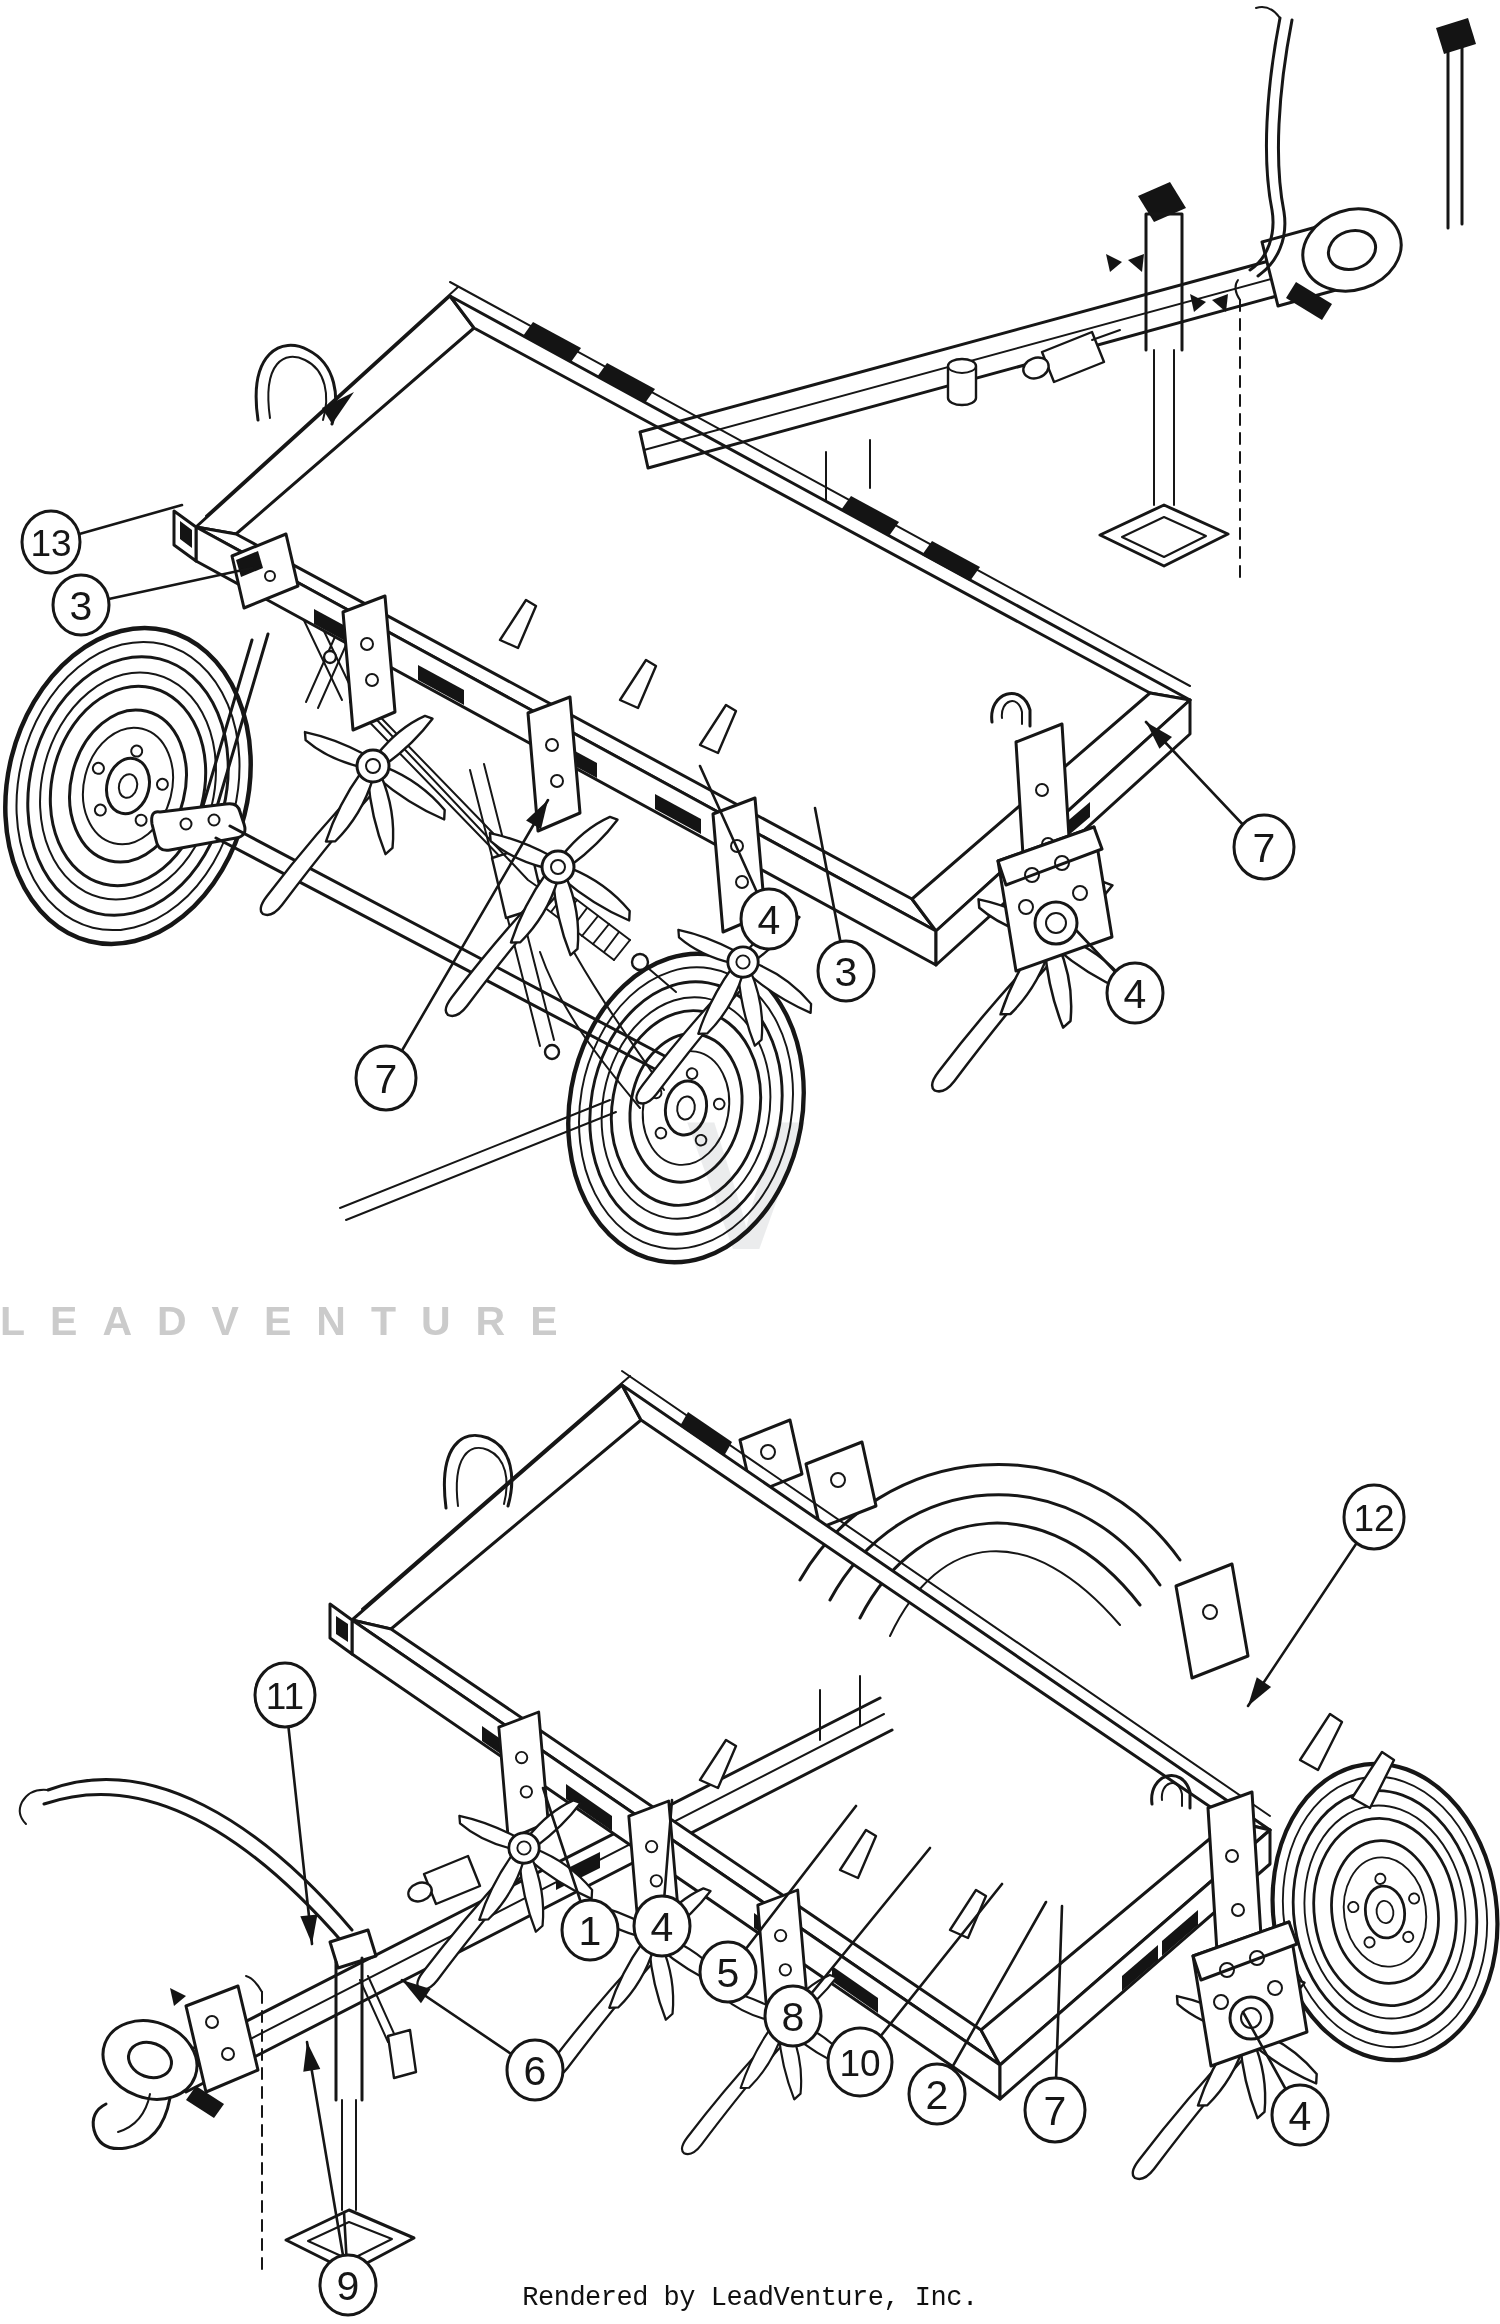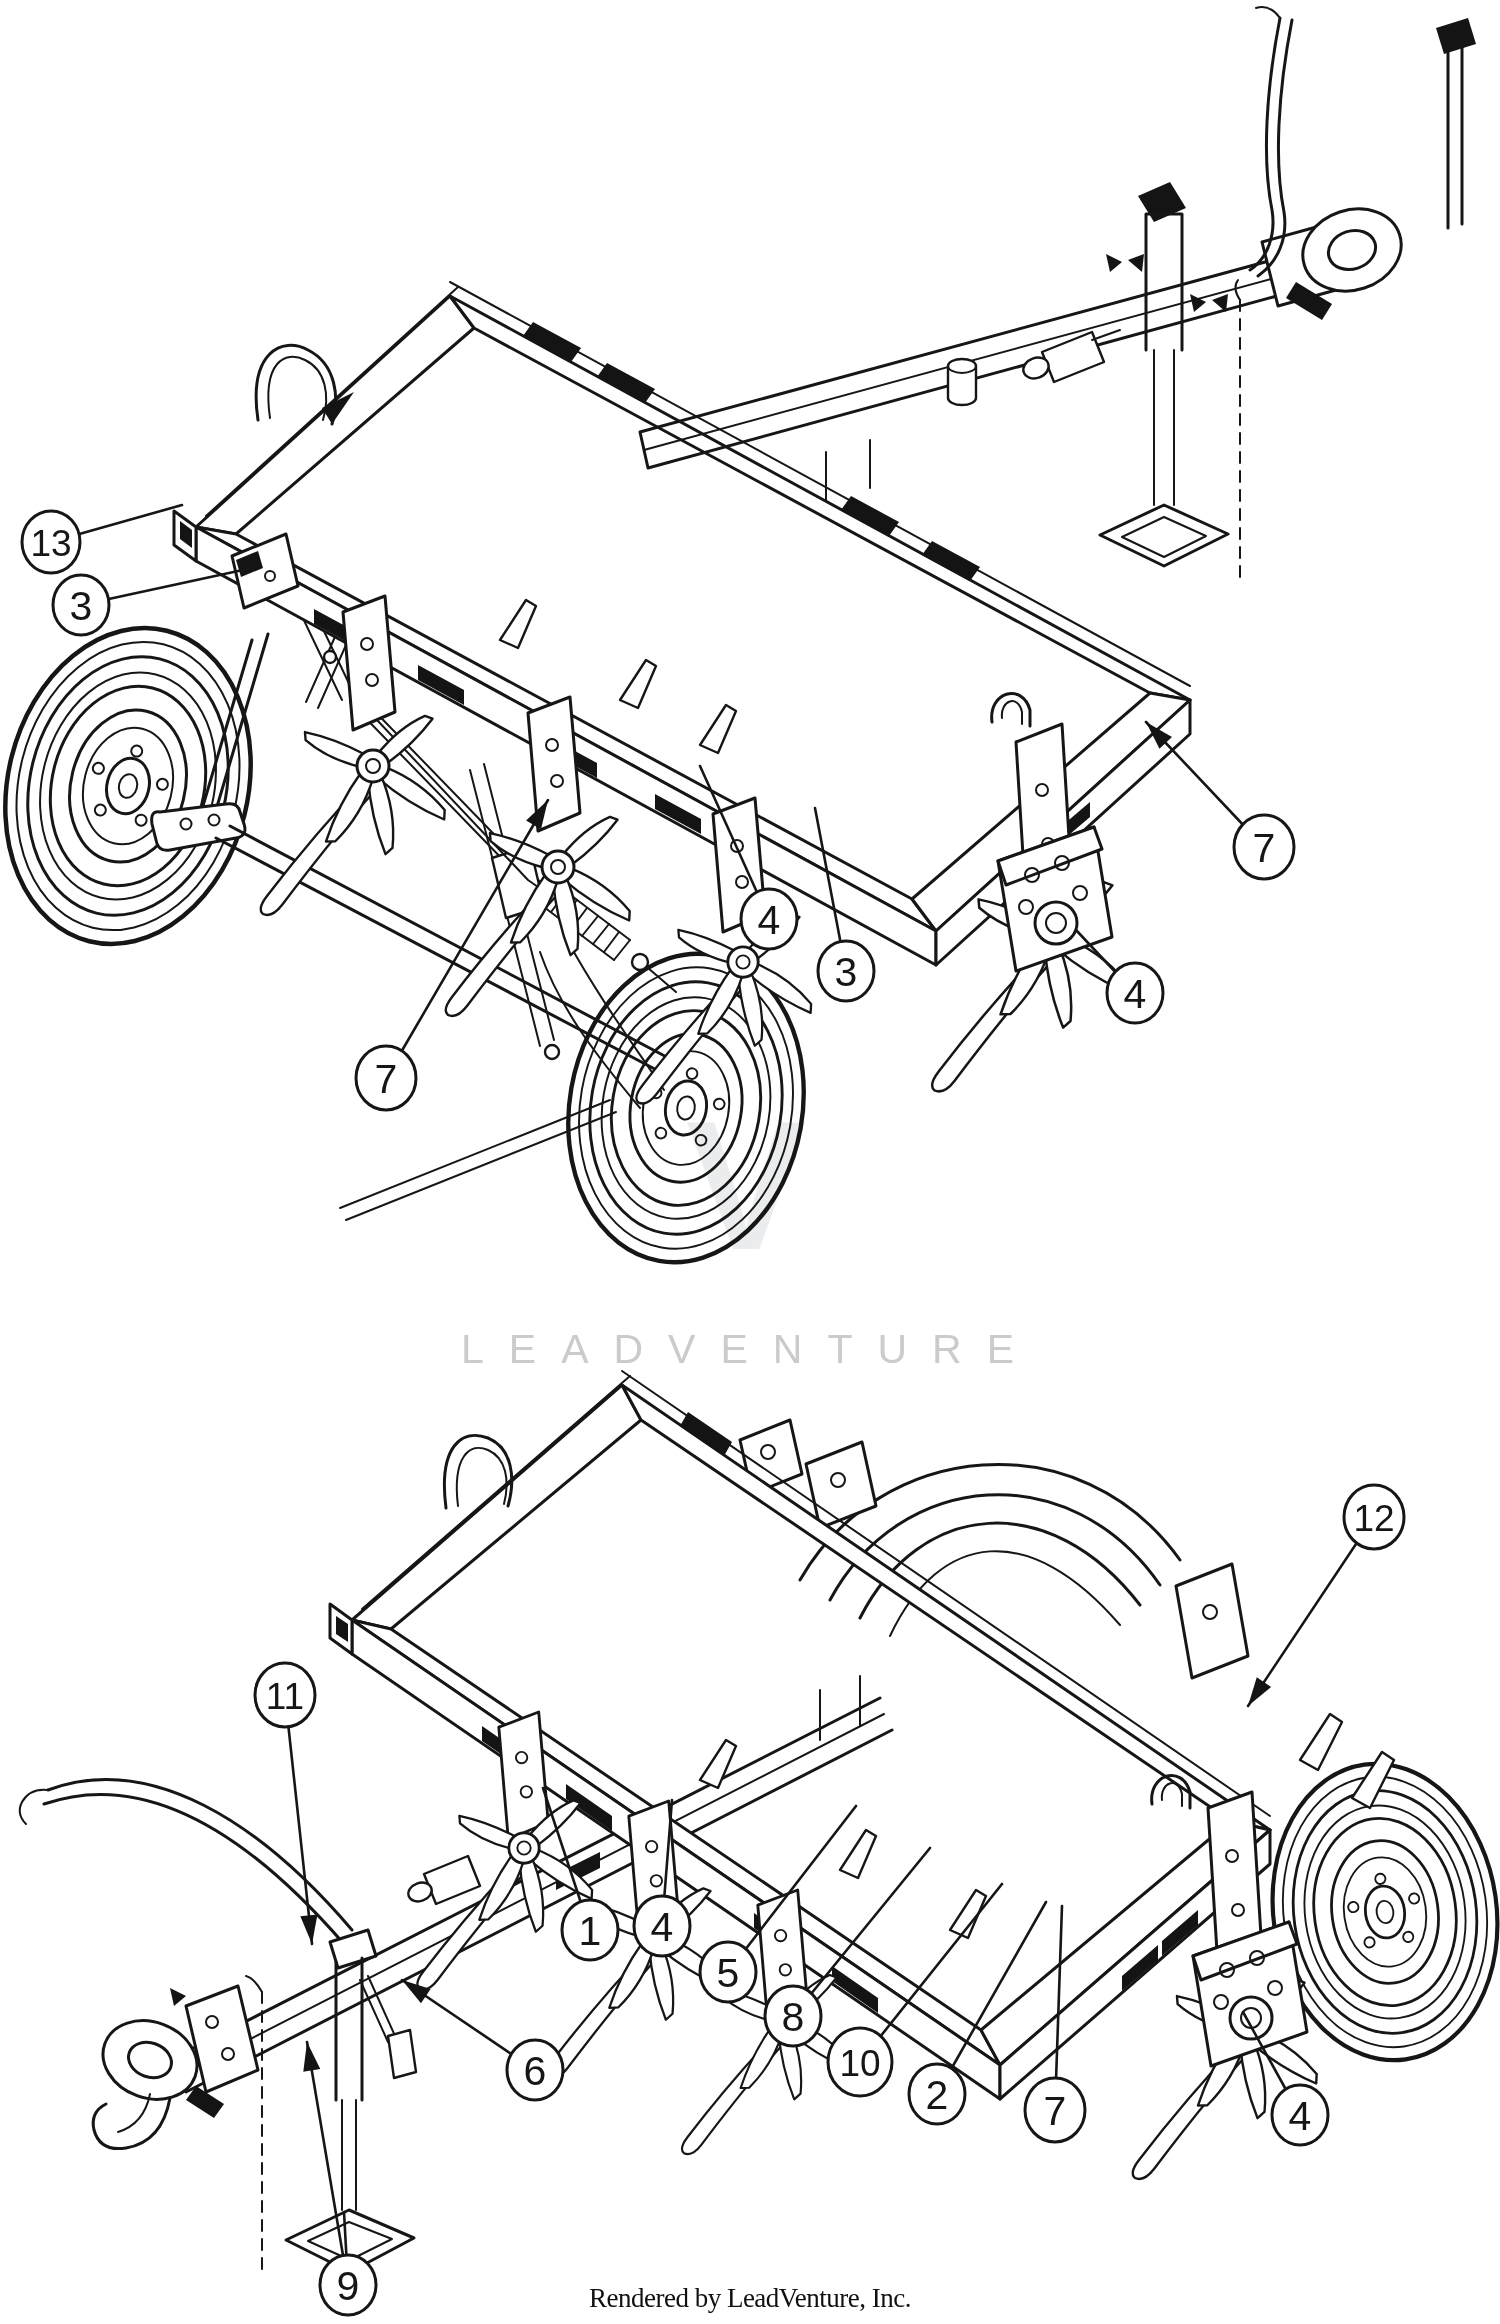--- a/index.html
+++ b/index.html
@@ -2,26 +2,26 @@
 <html><head>
 <meta charset="utf-8">
 <style>
   html,body{margin:0;padding:0;background:#ffffff;}
   body{width:1500px;height:2324px;position:relative;overflow:hidden;
        font-family:"Liberation Sans",sans-serif;}
   .stage{position:absolute;left:0;top:0;width:1500px;height:2324px;}
   .wm-logo{position:absolute;left:686px;top:1082px;font-size:180px;font-weight:bold;
            color:#8a9096;opacity:.16;transform:scaleY(1.02);z-index:1;
            font-family:"Liberation Sans",sans-serif;}
-  .wm-text{position:absolute;left:0;top:1326px;width:100%;text-align:center;
-           font-size:41px;font-weight:normal;letter-spacing:25px;color:#cbcbcb;
+  .wm-text{position:absolute;left:0;top:1298px;width:100%;
+           font-size:41px;font-weight:bold;letter-spacing:25px;color:#cbcbcb;
            z-index:1;font-family:"Liberation Sans",sans-serif;}
   .footer{position:absolute;left:0;top:2283px;width:100%;text-align:center;
           font-size:27px;color:#101010;z-index:3;letter-spacing:-0.5px;
-          font-family:Liberation Serif, serif;}
+          font-family:Liberation Mono, monospace;}
   svg{position:absolute;left:0;top:0;z-index:2;}
   svg *{vector-effect:none;}
   .ln{fill:none;stroke:#161616;stroke-width:3;stroke-linecap:round;stroke-linejoin:round;}
   .ln2{fill:none;stroke:#161616;stroke-width:2;stroke-linecap:round;stroke-linejoin:round;}
   .lnthick{fill:none;stroke:#161616;stroke-width:4.5;stroke-linecap:round;stroke-linejoin:round;}
   .wface{fill:#ffffff;stroke:#161616;stroke-width:3;stroke-linejoin:round;}
   .wface2{fill:#ffffff;stroke:#161616;stroke-width:2.4;stroke-linejoin:round;}
   .blk{fill:#141414;stroke:none;}
   .leader{fill:none;stroke:#161616;stroke-width:2.6;stroke-linecap:round;}
   .arrowhead{fill:#141414;stroke:none;}

